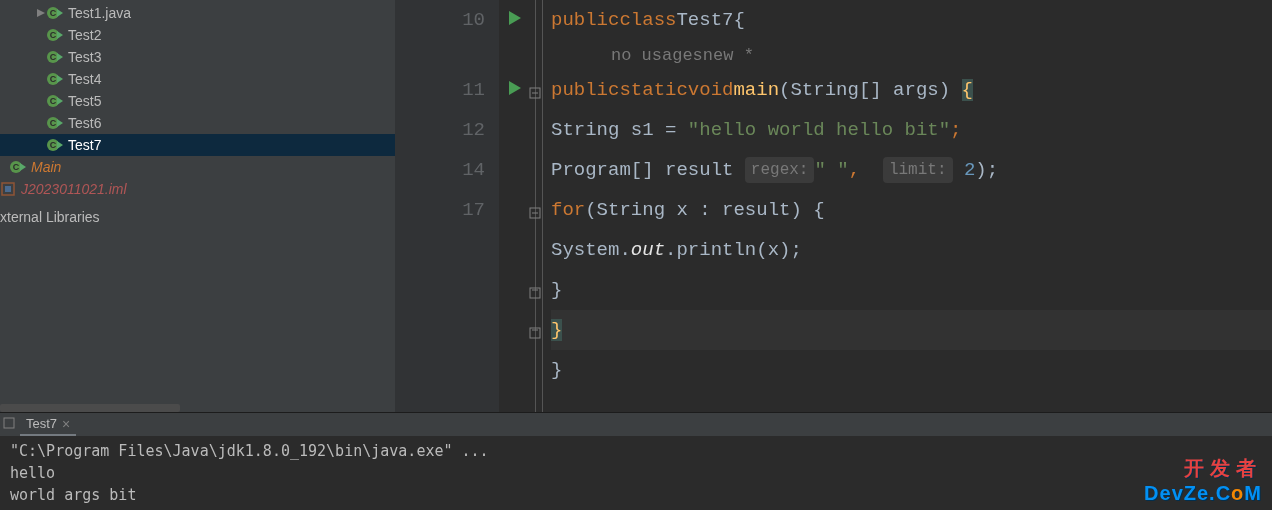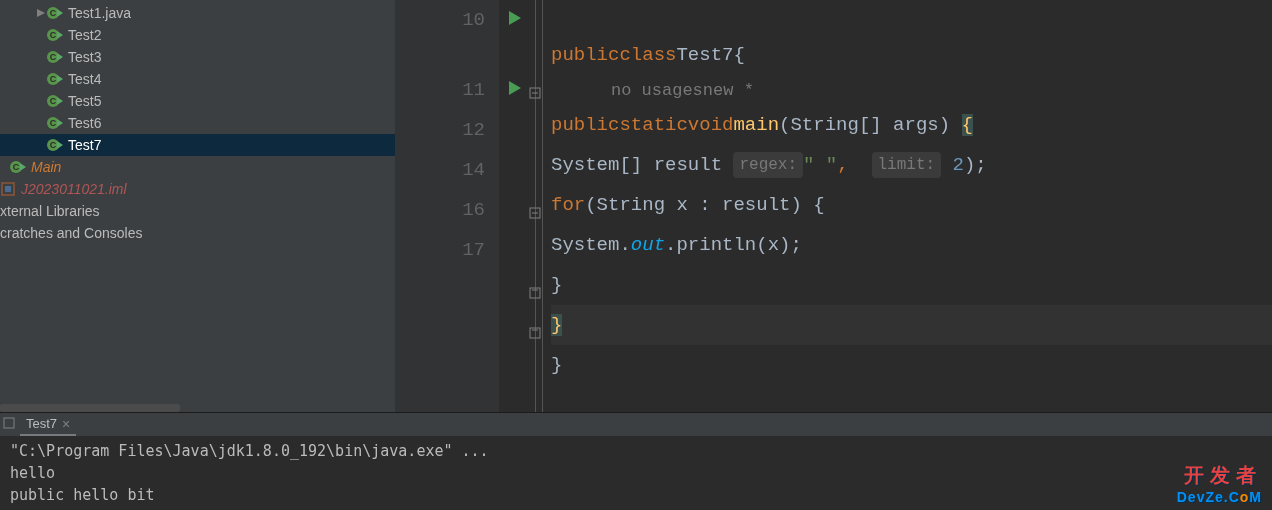--- a/index.html
+++ b/index.html
@@ -14,54 +14,54 @@
   .tree-item.selected { background: #0d293e; color: #ffffff; }
   .chevron { width: 12px; display: inline-flex; justify-content: center; color: #808080; }
   .class-icon { width: 16px; height: 16px; margin-right: 5px; position: relative; display: inline-flex; align-items: center; justify-content: center; }
   .class-icon.java svg circle.bg { fill: #58954b; }
   .class-icon.java svg .run { fill: #59a869; }
   .class-icon.java svg .c { fill: #2b2b2b; font-weight: bold; }
   .tree-item .label { }
   .tree-item .main-label { color: #cc7832; font-style: italic; }
   .tree-item .iml-label { color: #b05656; font-style: italic; }
   .iml-icon { width: 16px; height: 16px; margin-right: 5px; display: inline-flex; align-items: center; justify-content: center; }
-  .tree-item.lib, .tree-item.scratch { padding-left: 0; }
+  .tree-item.lib, .tree-item.scratch { padding-left: 0; margin-top: 6px; }
   .scrollbar-hint { height: 8px; background: #4b4b4b; margin-top: auto; width: 180px; border-radius: 2px; margin-left: 0; margin-bottom: 0; }
   
   .editor { flex: 1; background: #2b2b2b; display: flex; position: relative; font-family: Consolas, "Courier New", monospace; font-size: 19px; }
   .gutter { width: 104px; background: #313335; display: flex; flex-direction: column; color: #606366; text-align: right; }
   .gutter-row { height: 40px; display: flex; align-items: center; justify-content: flex-end; padding-right: 14px; position: relative; }
   .run-tri { position: absolute; right: -22px; }
   .run-tri svg polygon { fill: #499c54; }
   .fold-col { width: 14px; background: #2b2b2b; border-right: 1px solid #555; position: relative; }
   .fold-mark { position: absolute; left: 0; width: 12px; height: 12px; }
   .fold-mark svg { width: 12px; height: 12px; }
   .vline { position: absolute; left: 6px; width: 1px; background: #555; }
-  .code-area { flex: 1; padding-left: 8px; position: relative; margin-top: 35px; }
+  .code-area { flex: 1; padding-left: 8px; position: relative; }
   .code-row { height: 40px; display: flex; align-items: center; white-space: pre; }
   .hint-row { height: 30px; display: flex; align-items: center; color: #787878; padding-left: 60px; white-space: pre; font-size: 17px;}
   .k { color: #cc7832; }
   .s { color: #6a8759; }
   .fn { color: #ffc66d; }
   .p { color: #a9b7c6; }
   .n { color: #6897bb; }
-  .it { font-style: italic; color: #0ea5e9; }
+  .it { font-style: italic; color: #e5e5e5; }
   .param-hint { background: #3b3b3b; color: #787878; border-radius: 4px; padding: 4px 6px; font-size: 16px; }
   .hl-brace { background: #3b514d; color: #ffc66d; }
   .cursor-line { background: #323232; }
 
   .console { height: 98px; background: #2b2b2b; border-top: 1px solid #1c1c1c; display: flex; flex-direction: column; }
   .console-tabs { height: 24px; background: #3c3f41; display: flex; align-items: center; padding-left: 2px; }
   .console-tab { display: flex; align-items: center; height: 22px; padding: 0 6px; color: #bbbbbb; font-size: 13px; border-bottom: 2px solid #747a80; gap: 5px; }
   .console-tab .close { color: #808080; font-size: 14px; }
   .console-body { flex: 1; background: #2b2b2b; color: #bbbbbb; font-family: Consolas, monospace; font-size: 15px; padding: 4px 10px; line-height: 22px; white-space: pre; }
 
   .watermark { position: absolute; right: 10px; bottom: 5px; text-align: right; pointer-events: none; opacity: 0.95; }
   .watermark .cn { color: #ef4444; font-size: 20px; letter-spacing: 6px; font-weight: bold; text-shadow: 1px 1px 0 #003050; }
-  .watermark .en { color: #0096ff; font-size: 14px; font-weight: bold; letter-spacing: 1px; text-shadow: 1px 1px 0 #003050; }
+  .watermark .en { color: #0096ff; font-size: 20px; font-weight: bold; letter-spacing: 1px; text-shadow: 1px 1px 0 #003050; }
   .watermark .en .o { color: #ff8c00; }
 </style>
 </head>
 <body>
 
 <div class="root">
   <div class="main">
 
     <div class="sidebar">
       <div class="tree">
@@ -161,23 +161,20 @@
             <svg width="14" height="14">
                 <rect x="1" y="1" width="12" height="12" fill="none" stroke="#8f5536" stroke-width="1.5"></rect>
                 <rect x="4" y="4" width="6" height="6" fill="#4a6a8f"></rect>
               </svg>
           </span>
           <span class="iml-label">J2023011021.iml</span>
         </div>
         <div class="tree-item lib">
           <span>xternal Libraries</span>
         </div>
-        <div class="tree-item scratch">
-          <span>cratches and Consoles</span>
-        </div>
       </div>
       <div class="scrollbar-hint"></div>
     </div>
 
     <div class="editor">
       <div class="gutter">
         <div class="gutter-row">
           <span>10</span>
           <span class="run-tri"><svg width="12" height="14">
                 <polygon points="0,0 12,7 0,14"></polygon>
@@ -190,23 +187,20 @@
                 <polygon points="0,0 12,7 0,14"></polygon>
               </svg></span>
         </div>
         <div class="gutter-row">
             <span>12</span>
           </div>
         <div class="gutter-row">
             <span>14</span>
           </div>
         <div class="gutter-row">
-            <span>16</span>
-          </div>
-        <div class="gutter-row">
             <span>17</span>
           </div>
       </div>
       <div style="width:30px;background:#2b2b2b"></div>
       <div class="fold-col">
         <div class="vline" style="top:0;height:100%;"></div>
         <span class="fold-mark" style="top:83px"><svg>
               <rect x="1" y="1" width="10" height="10" fill="none" stroke="#808080"></rect>
               <line x1="3" y1="6" x2="9" y2="6" stroke="#808080"></line>
             </svg></span>
@@ -220,21 +214,22 @@
             </svg></span>
         <span class="fold-mark" style="top:323px"><svg>
               <rect x="1" y="1" width="10" height="10" fill="none" stroke="#808080"></rect>
               <line x1="3" y1="3" x2="9" y2="3" stroke="#808080"></line>
             </svg></span>
       </div>
       <div class="code-area">
         <div class="code-row"><span class="k">public</span> <span class="k">class</span> <span class="p">Test7</span> <span class="p">{</span></div>
         <div class="hint-row"><span>no usages</span>   <span>new *</span></div>
         <div class="code-row">    <span class="k">public</span> <span class="k">static</span> <span class="k">void</span> <span class="fn">main</span><span class="p">(String[] args) </span><span class="hl-brace">{</span></div>
-        <div class="code-row">        <span class="p">System[] </span><span class="p">result </span><span class="param-hint">regex:</span><span class="s">" "</span><span class="k">,  </span><span class="param-hint">limit:</span><span class="n"> 2</span><span class="p">);</span></div>
+        <div class="code-row">        <span class="p">String </span><span class="p">s1 </span><span class="p">= </span><span class="s">"hello world hello bit"</span><span class="k">;</span></div>
+        <div class="code-row">        <span class="p">Program[] </span><span class="p">result </span><span class="param-hint">regex:</span><span class="s">" "</span><span class="k">,  </span><span class="param-hint">limit:</span><span class="n"> 2</span><span class="p">);</span></div>
         <div class="code-row">        <span class="k">for</span><span class="p">(String x : result) {</span></div>
         <div class="code-row">            <span class="p">System.</span><span class="it">out</span><span class="p">.println(x);</span></div>
         <div class="code-row">        <span class="p">}</span></div>
         <div class="code-row cursor-line">    <span class="hl-brace">}</span></div>
         <div class="code-row"><span class="p">}</span></div>
       </div>
     </div>
   </div>
 
   <div class="console">
@@ -244,20 +239,20 @@
             <rect x="2" y="2" width="10" height="10" fill="#3c3f41" stroke="#808080"></rect>
           </svg>
       </span>
       <div class="console-tab">
         <span>Test7</span>
         <span class="close">×</span>
       </div>
     </div>
     <div class="console-body"><span>"C:\Program Files\Java\jdk1.8.0_192\bin\java.exe" ...</span>
 <span>hello</span>
-<span>public hello bit</span></div>
+<span>world args bit</span></div>
   </div>
 
   <div class="watermark">
     <div class="cn">开发者</div>
     <div class="en"><span>DevZe.C</span><span class="o">o</span><span>M</span></div>
   </div>
 </div>
 
 </body></html>

